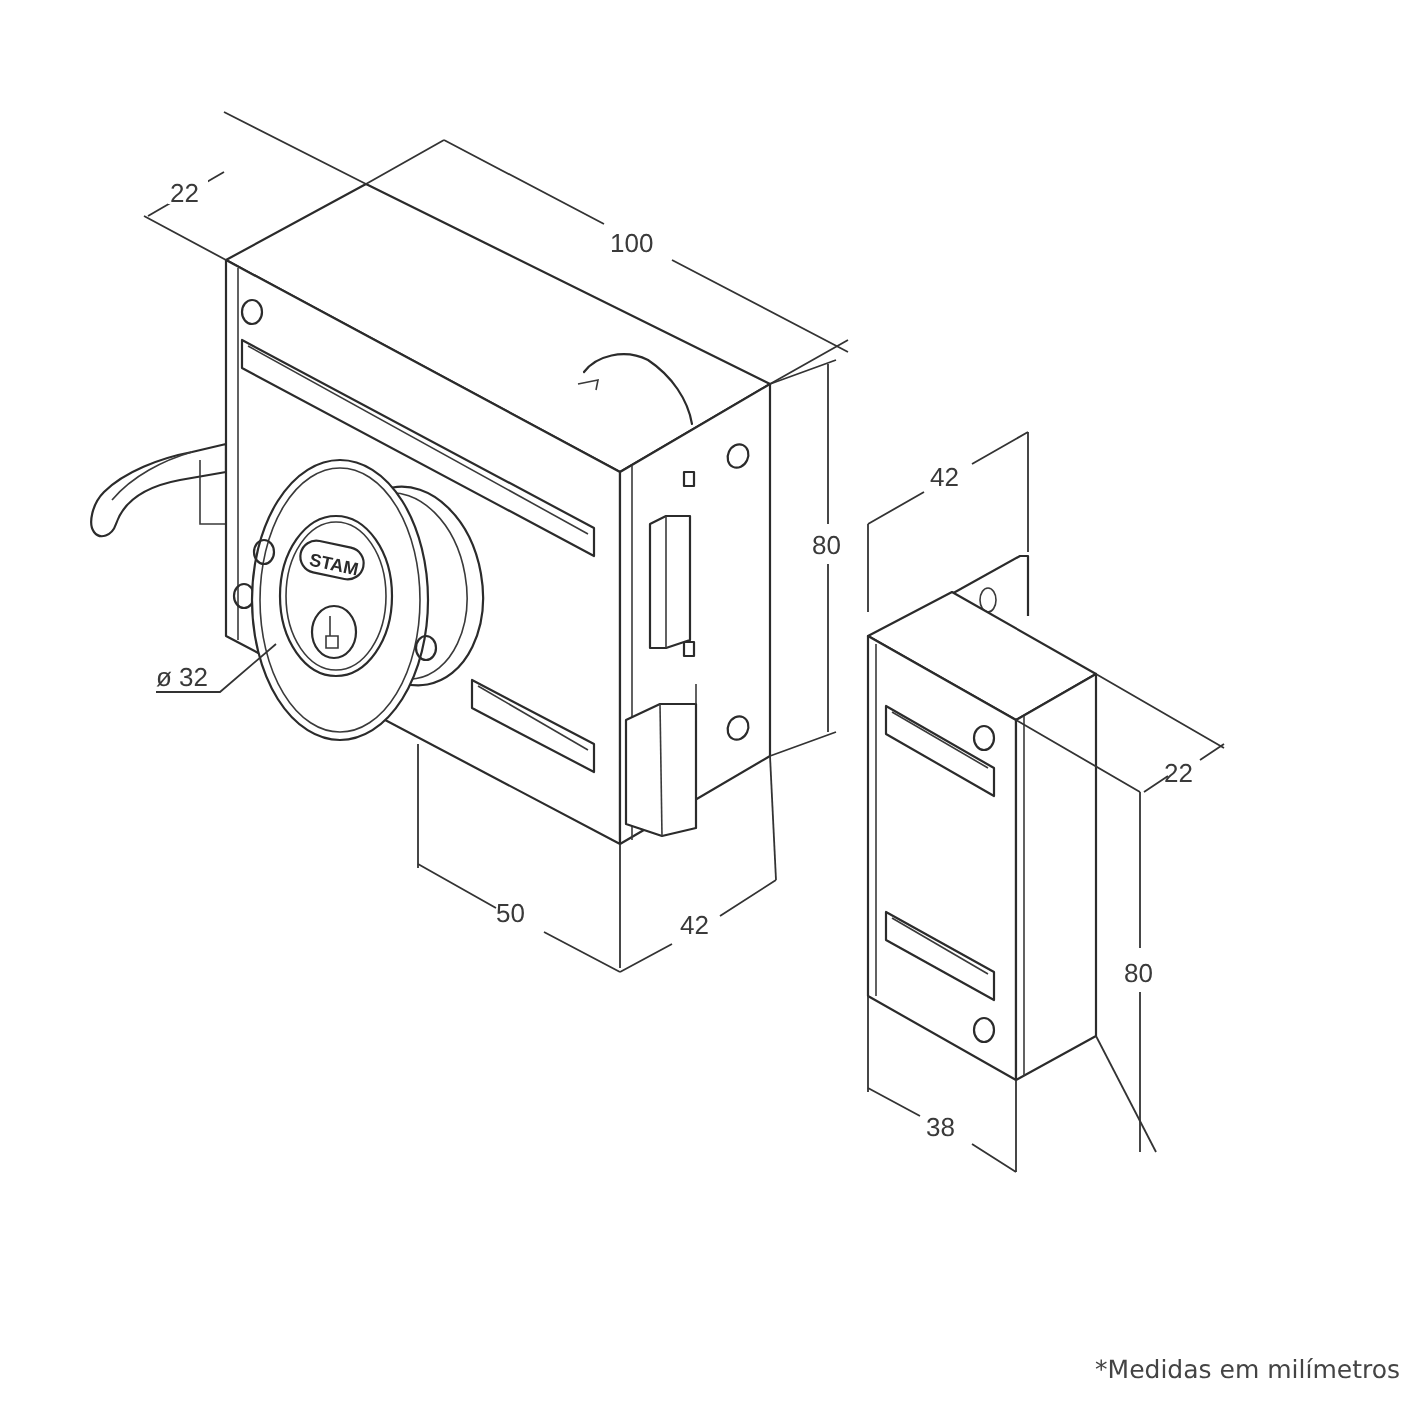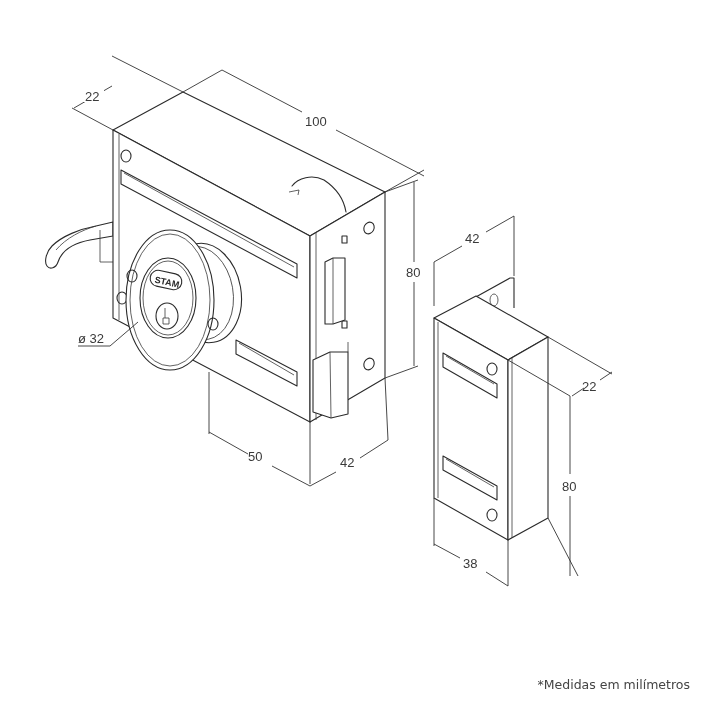--- a/index.html
+++ b/index.html
@@ -3,21 +3,21 @@
 <meta charset="utf-8">
 <style>
   html, body { margin:0; padding:0; background:#ffffff; }
   body { width:704px; height:704px; position:relative; overflow:hidden; font-family:"Liberation Sans", sans-serif; }
   svg { position:absolute; left:0; top:0; }
   .ln { fill:none; stroke:#2b2b2b; stroke-width:1.1; stroke-linejoin:round; stroke-linecap:round; }
   .thin { fill:none; stroke:#3a3a3a; stroke-width:0.8; }
   .face { fill:#ffffff; stroke:#2b2b2b; stroke-width:1.1; stroke-linejoin:round; }
   .dim { fill:none; stroke:#333; stroke-width:0.9; }
   .dimtxt { font-family:"Liberation Sans", sans-serif; font-size:13px; fill:#3a3a3a; }
-  .note { position:absolute; right:14px; top:677px; font-family:"DejaVu Sans", sans-serif; font-size:12.5px; color:#444; }
+  .note { position:absolute; right:4px; top:677px; font-family:"DejaVu Sans", sans-serif; font-size:12.5px; color:#444; }
 </style>
 </head>
 <body>
 
 <svg width="704" height="704" viewBox="0 0 704 704" xmlns="http://www.w3.org/2000/svg">
 
   <g>
 
     <g>
       <path class="face" d="M113,222 L96,226 C80,229 62,236 52,246 C46,252 44,262 47,266 C50,270 56,268 58,262 C62,250 74,243 90,240 L113,236 Z"></path>

